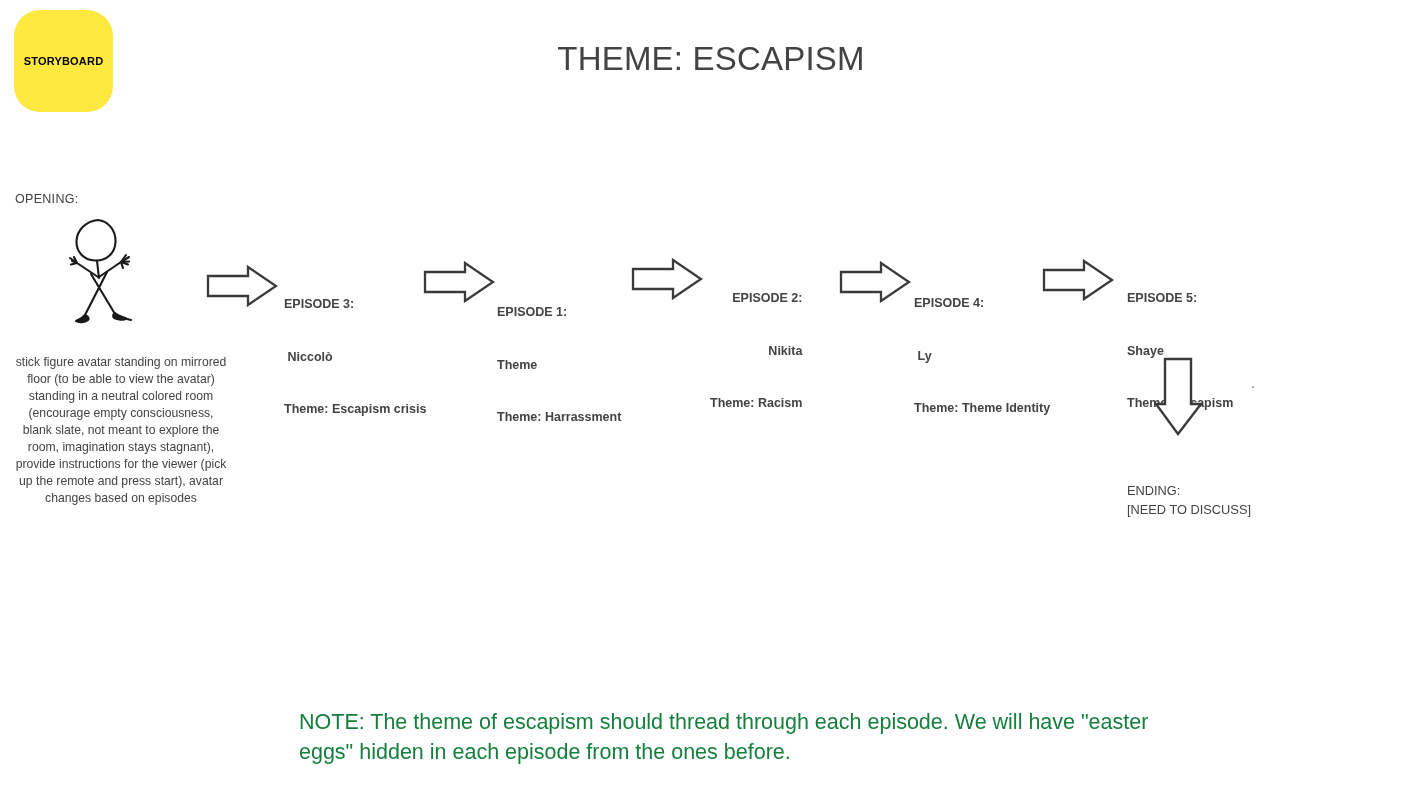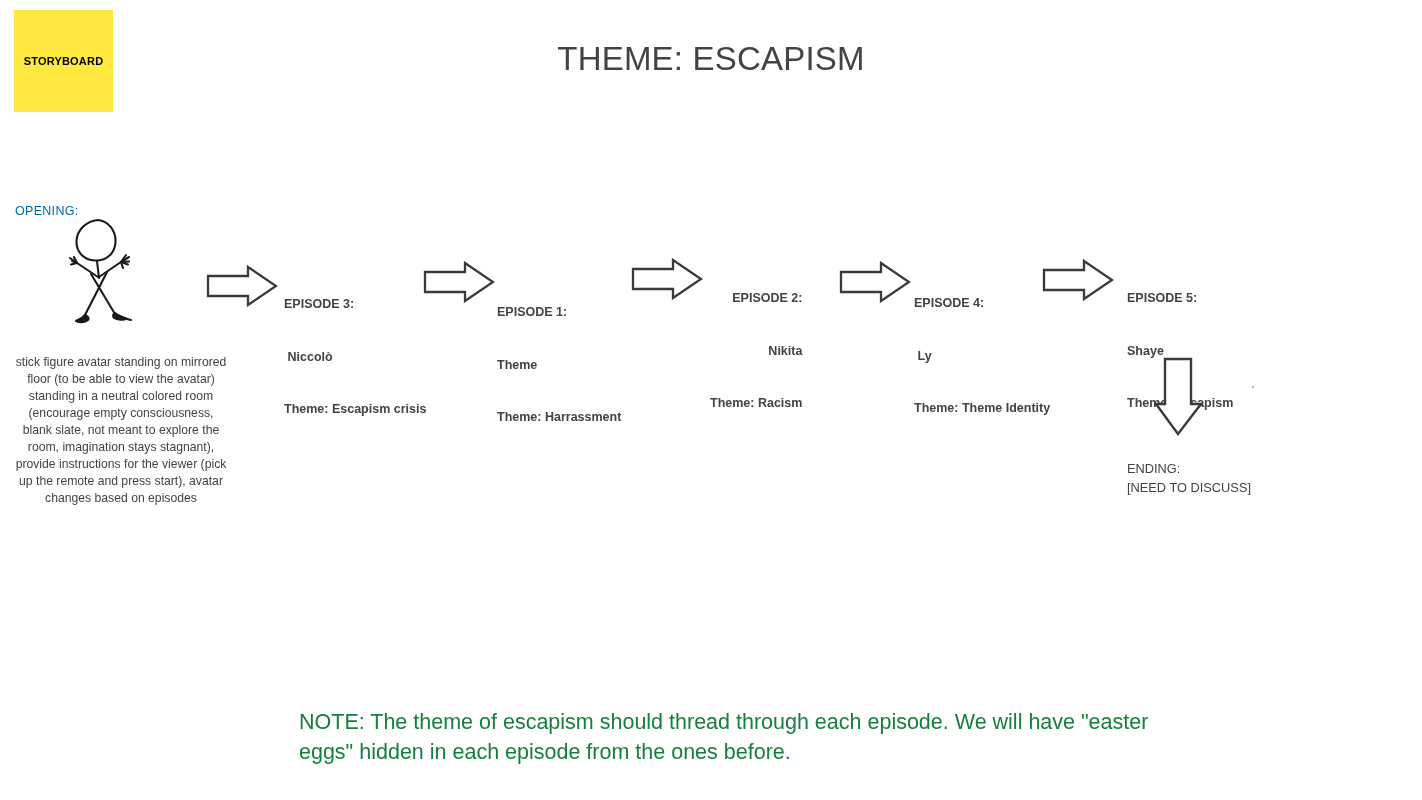--- a/index.html
+++ b/index.html
@@ -21,20 +21,21 @@
   .storyboard-badge {
     position: absolute;
     left: 14px;
     top: 10px;
     width: 99px;
     height: 102px;
     background: #ffe940;
     display: flex;
     align-items: center;
     justify-content: center;
+    border-radius: 26px;
   }
   .storyboard-badge .label {
     font-size: 11px;
     font-weight: bold;
     letter-spacing: 0.2px;
     color: #000000;
     white-space: nowrap;
   }
 
   
@@ -47,23 +48,23 @@
     font-size: 33px;
     font-weight: normal;
     color: #434343;
     letter-spacing: 0.2px;
   }
 
   
   .opening-label {
     position: absolute;
     left: 15px;
-    top: 204px;
+    top: 192px;
     font-size: 12.5px;
-    color: #0369a1;
+    color: #404040;
     letter-spacing: 0.3px;
   }
 
   
   .stick-figure {
     position: absolute;
     left: 58px;
     top: 216px;
     width: 92px;
     height: 118px;
@@ -103,21 +104,21 @@
   .arrow-down {
     position: absolute;
     left: 1154px;
     top: 357px;
     width: 50px;
     height: 80px;
   }
   .ending-block {
     position: absolute;
     left: 1127px;
-    top: 459px;
+    top: 481px;
     font-size: 12.8px;
     line-height: 19px;
     color: #434343;
   }
   .ending-block span { display: block; }
 
   .dot-artifact {
     position: absolute;
     left: 1252px;
     top: 386px;

